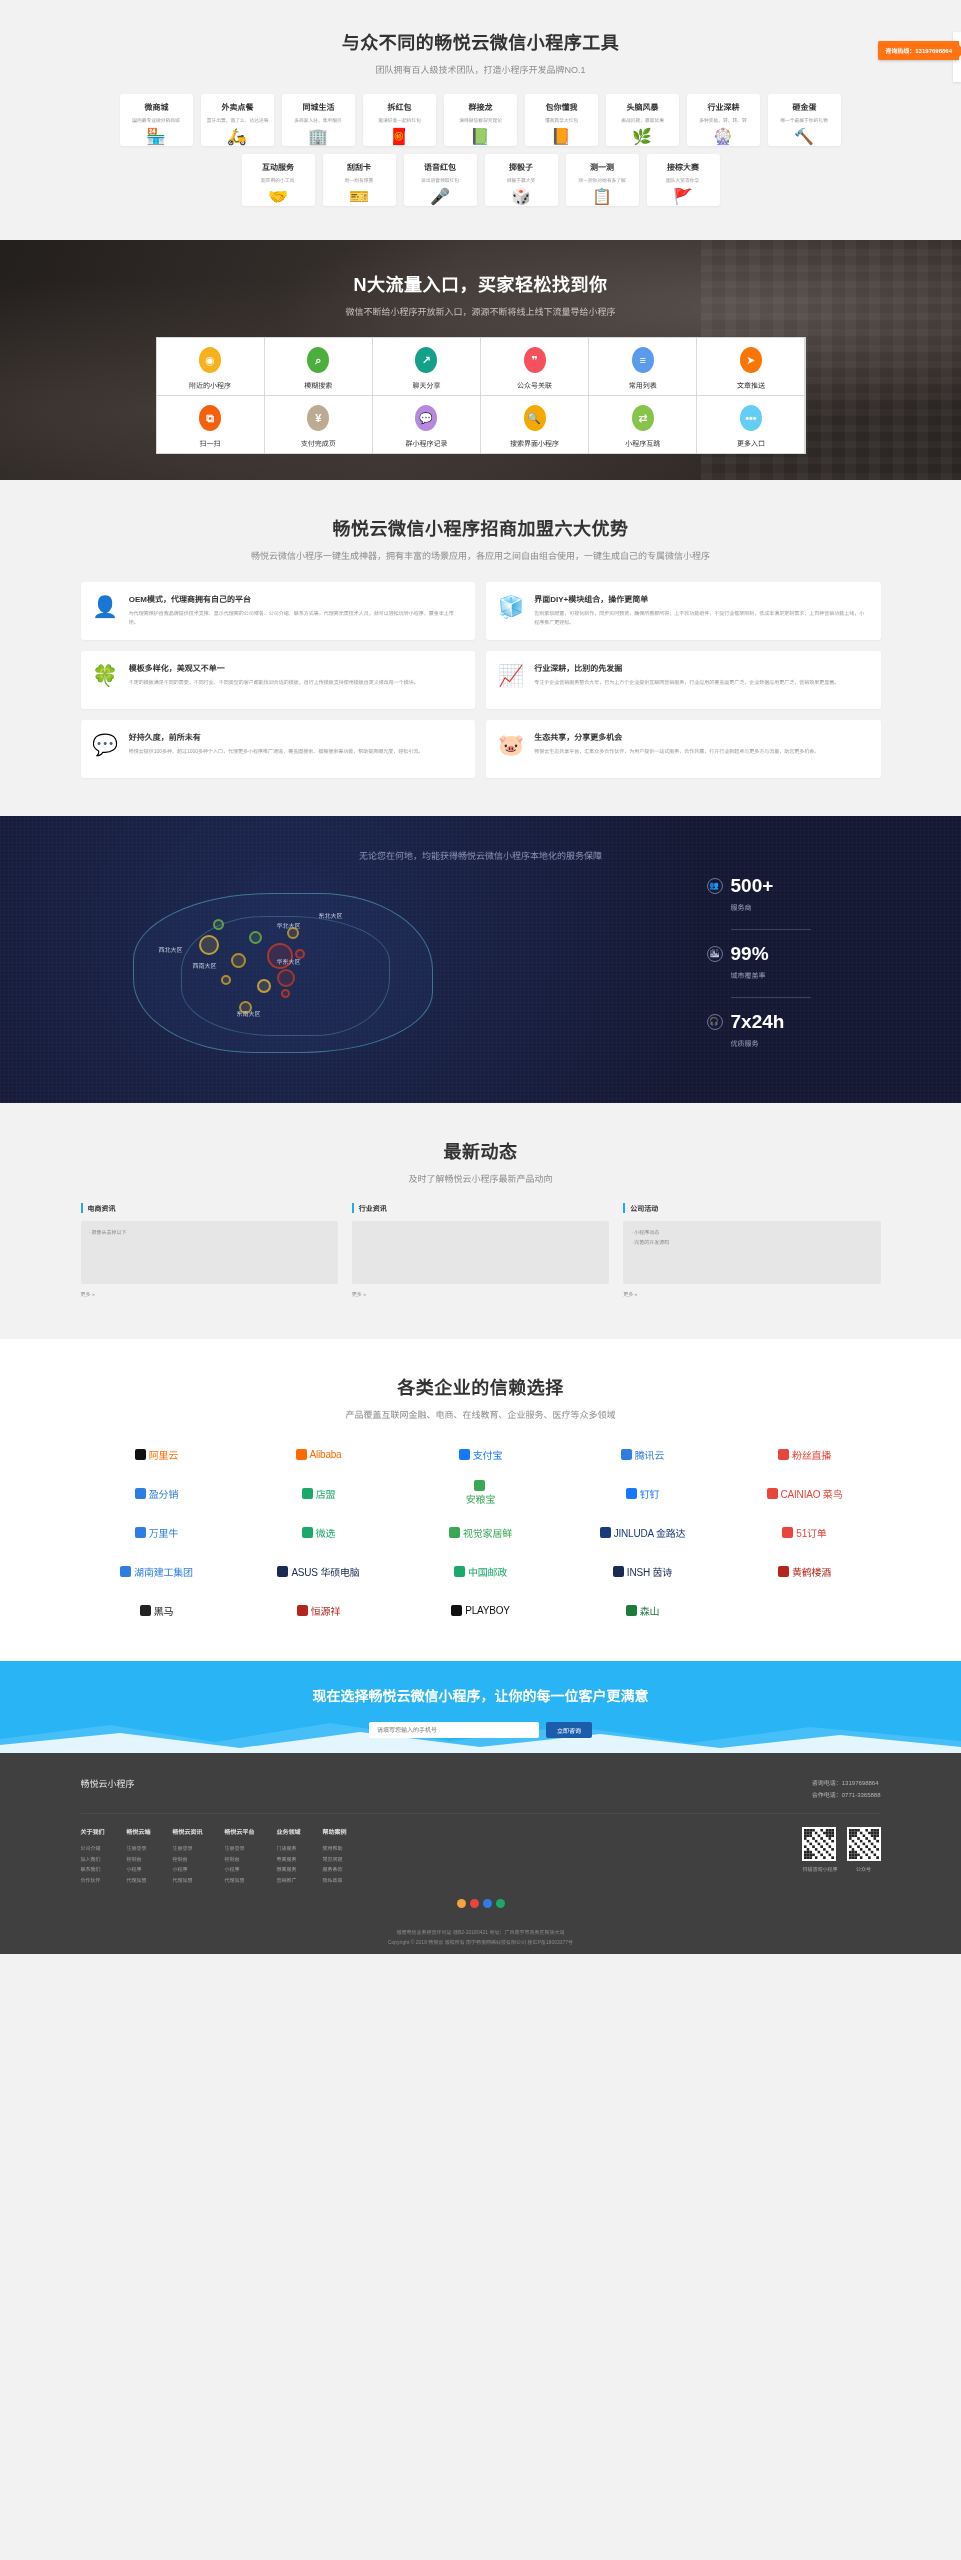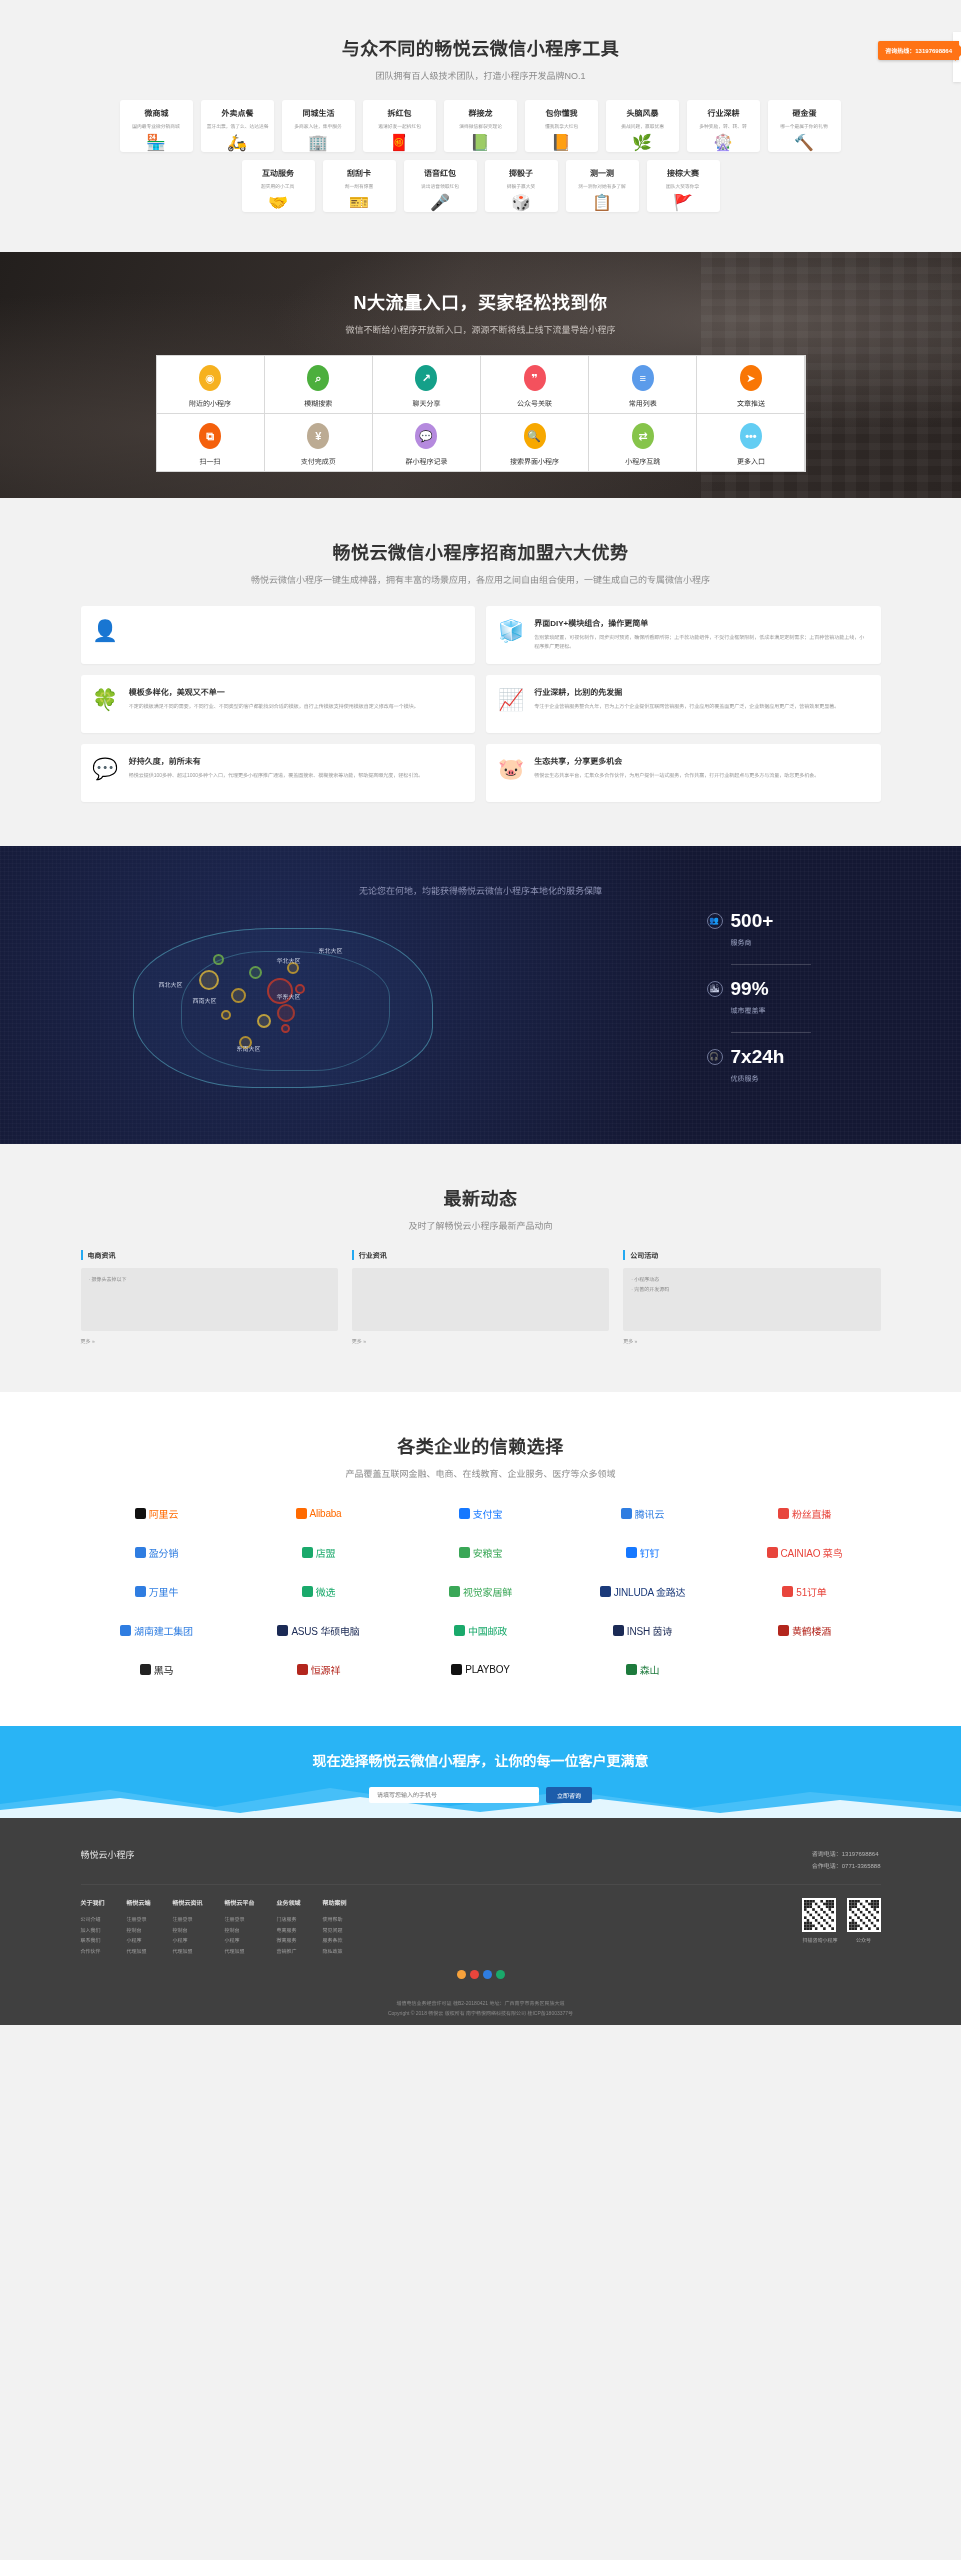--- a/index.html
+++ b/index.html
@@ -3,21 +3,21 @@
 <meta charset="utf-8">
 <title>畅悦云微信小程序</title>
 <style>
   * { margin:0; padding:0; box-sizing:border-box; }
   html,body { width:961px; }
   body {
     font-family:"Liberation Sans","DejaVu Sans",sans-serif;
     background:#f2f2f2; color:#333; font-size:12px;
     -webkit-font-smoothing:antialiased;
   }
-  .wrap { width:800px; margin:14px auto; }
+  .wrap { width:800px; margin:8px auto; }
   .sec-title { text-align:center; }
   .sec-title h2 { font-size:18px; font-weight:bold; color:#333; letter-spacing:.5px; }
   .sec-title p  { font-size:9px; color:#8c8c8c; margin-top:9px; }
 
   
   .tools-sec { background:#f2f2f2; padding:20px 0 26px; position:relative; }
   .tools-grid { display:flex; flex-wrap:wrap; gap:8px; margin-top:18px; justify-content:center;}
   .tool-card {
     width:73px; height:52px; background:#fff; border-radius:3px;
     box-shadow:0 1px 3px rgba(0,0,0,.05);
@@ -320,20 +320,24 @@
 
 <section class="adv-sec">
   <div class="wrap">
     <div class="sec-title">
       <h2>畅悦云微信小程序招商加盟六大优势</h2>
       <p>畅悦云微信小程序一键生成神器，拥有丰富的场景应用，各应用之间自由组合使用，一键生成自己的专属微信小程序</p>
     </div>
     <div class="adv-grid" id="adv-grid">
         <div class="adv-card">
           <div class="adv-ico">👤</div>
+          <div class="adv-body">
+            <h4>OEM模式，代理商拥有自己的平台</h4>
+            <p>为代理商保护自我品牌提供技术支撑、显示代理商的公司域名、公司介绍、联系方式等，代理商无需技术人员，就可以轻松玩转小程序，赢金本土市场。</p>
+          </div>
         </div>
         <div class="adv-card">
           <div class="adv-ico">🧊</div>
           <div class="adv-body">
             <h4>界面DIY+模块组合，操作更简单</h4>
             <p>告别繁琐配置，可视化制作，同步实时预览，确保所看即所得；上千款功能组件，不受行业框架限制，低成本满足定制需求；上百种营销功能上线，小程序推广更轻松。</p>
           </div>
         </div>
         <div class="adv-card">
           <div class="adv-ico">🍀</div>
@@ -476,21 +480,21 @@
           <span>粉丝直播</span>
         </div>
         <div class="brand-cell" style="color: rgb(47, 125, 225);">
           <span class="bmark" style="background:#2f7de1"></span>
           <span>盈分销</span>
         </div>
         <div class="brand-cell" style="color: rgb(26, 169, 107);">
           <span class="bmark" style="background:#1aa96b"></span>
           <span>店盟</span>
         </div>
-        <div class="brand-cell" style="color: rgb(58, 167, 87);">
+        <div class="brand-cell" style="color: rgb(58, 167, 87); flex-direction: column;">
           <span class="bmark" style="background:#3aa757"></span>
           <span>安粮宝</span>
         </div>
         <div class="brand-cell" style="color: rgb(22, 120, 255);">
           <span class="bmark" style="background:#1678ff"></span>
           <span>钉钉</span>
         </div>
         <div class="brand-cell" style="color: rgb(232, 69, 60);">
           <span class="bmark" style="background:#e8453c"></span>
           <span>CAINIAO 菜鸟</span>

